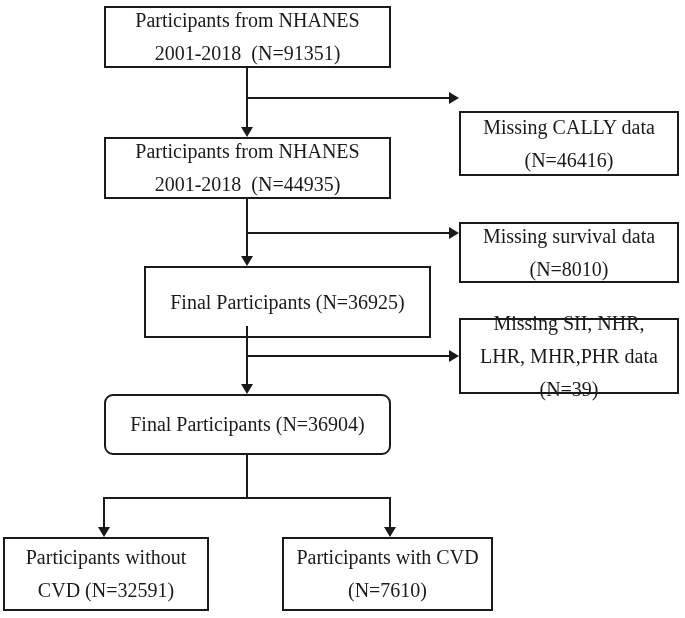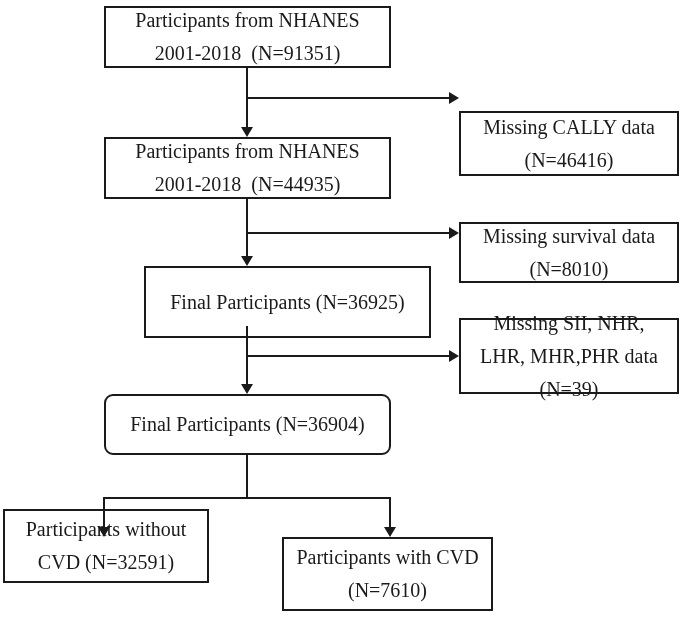--- a/index.html
+++ b/index.html
@@ -65,21 +65,21 @@
   #box-nhanes-after-cally  { left: 104px; top: 137px; width: 287px; height: 62px; }
   #box-final-36925         { left: 104px; top: 266px; width: 287px; height: 72px; margin-left: 40px; }
   #box-final-36904         { left: 104px; top: 394px; width: 287px; height: 61px; border-radius: 9px; }
 
   
   #box-missing-cally       { left: 459px; top: 67px;  width: 220px; height: 65px; margin-top: 44px; }
   #box-missing-survival    { left: 459px; top: 202px; width: 220px; height: 61px; margin-top: 20px; }
   #box-missing-sii         { left: 459px; top: 318px; width: 220px; height: 76px; }
 
   
-  #box-without-cvd         { left: 3px;   top: 509px; width: 206px; height: 74px; }
+  #box-without-cvd         { left: 3px;   top: 537px; width: 206px; height: 74px; }
   #box-with-cvd            { left: 282px; top: 537px; width: 211px; height: 74px; }
 
   
   #c1-stem   { left: 246px; top: 68px;  height: 60px; }
   #c1-head   { left: 241px; top: 127px; }
   #c1-branch { left: 247px; top: 97px;  width: 202px; }
   #c1-bhead  { left: 449px; top: 92px;  }
 
   
   #c2-stem   { left: 246px; top: 199px; height: 58px; }

